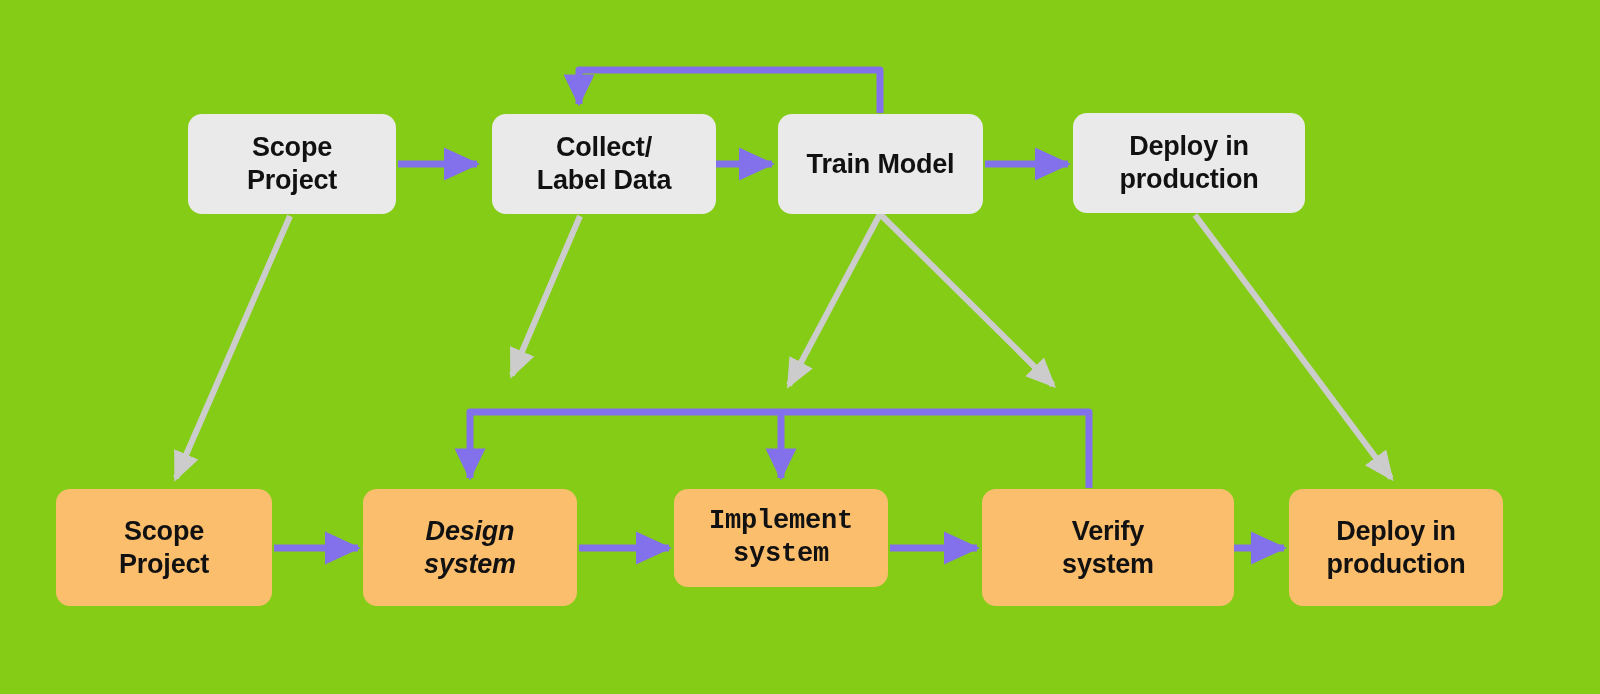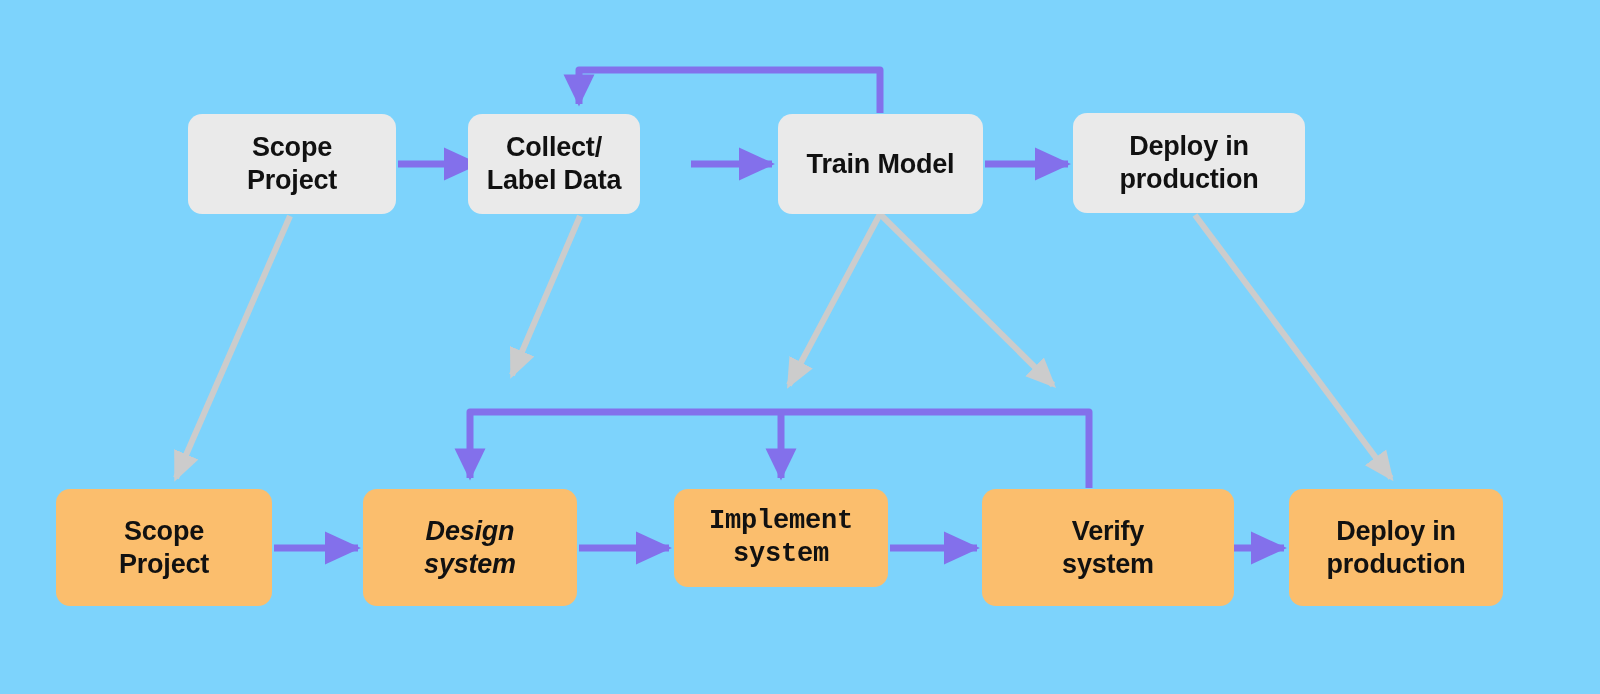--- a/index.html
+++ b/index.html
@@ -8,21 +8,21 @@
     padding: 0;
     background: #ffffff;
   }
   body {
     font-family: "Liberation Sans", sans-serif;
   }
   #canvas {
     position: relative;
     width: 1600px;
     height: 694px;
-    background: #7dd3fc;
+    background: #84cc16;
     overflow: hidden;
   }
   #edges {
     position: absolute;
     left: 0;
     top: 0;
     width: 1600px;
     height: 694px;
   }
   .node {
@@ -98,21 +98,21 @@
       <path d="M 1089 488 L 1089 412 L 470 412 L 470 478" marker-end="url(#arrowPurpleDown)"></path>
       <path d="M 781 412 L 781 478" marker-end="url(#arrowPurpleDown)"></path>
     </g>
   </svg>
 
   <div class="node gray" style="left:188px; top:114px; width:208px; height:100px;">
     <span class="node-label">Scope
 Project</span>
   </div>
 
-  <div class="node gray" style="left:468px; top:114px; width:172px; height:100px;">
+  <div class="node gray" style="left:492px; top:114px; width:224px; height:100px;">
     <span class="node-label">Collect/
 Label Data</span>
   </div>
 
   <div class="node gray" style="left:778px; top:114px; width:205px; height:100px;">
     <span class="node-label">Train Model</span>
   </div>
 
   <div class="node gray" style="left:1073px; top:113px; width:232px; height:100px;">
     <span class="node-label">Deploy in

